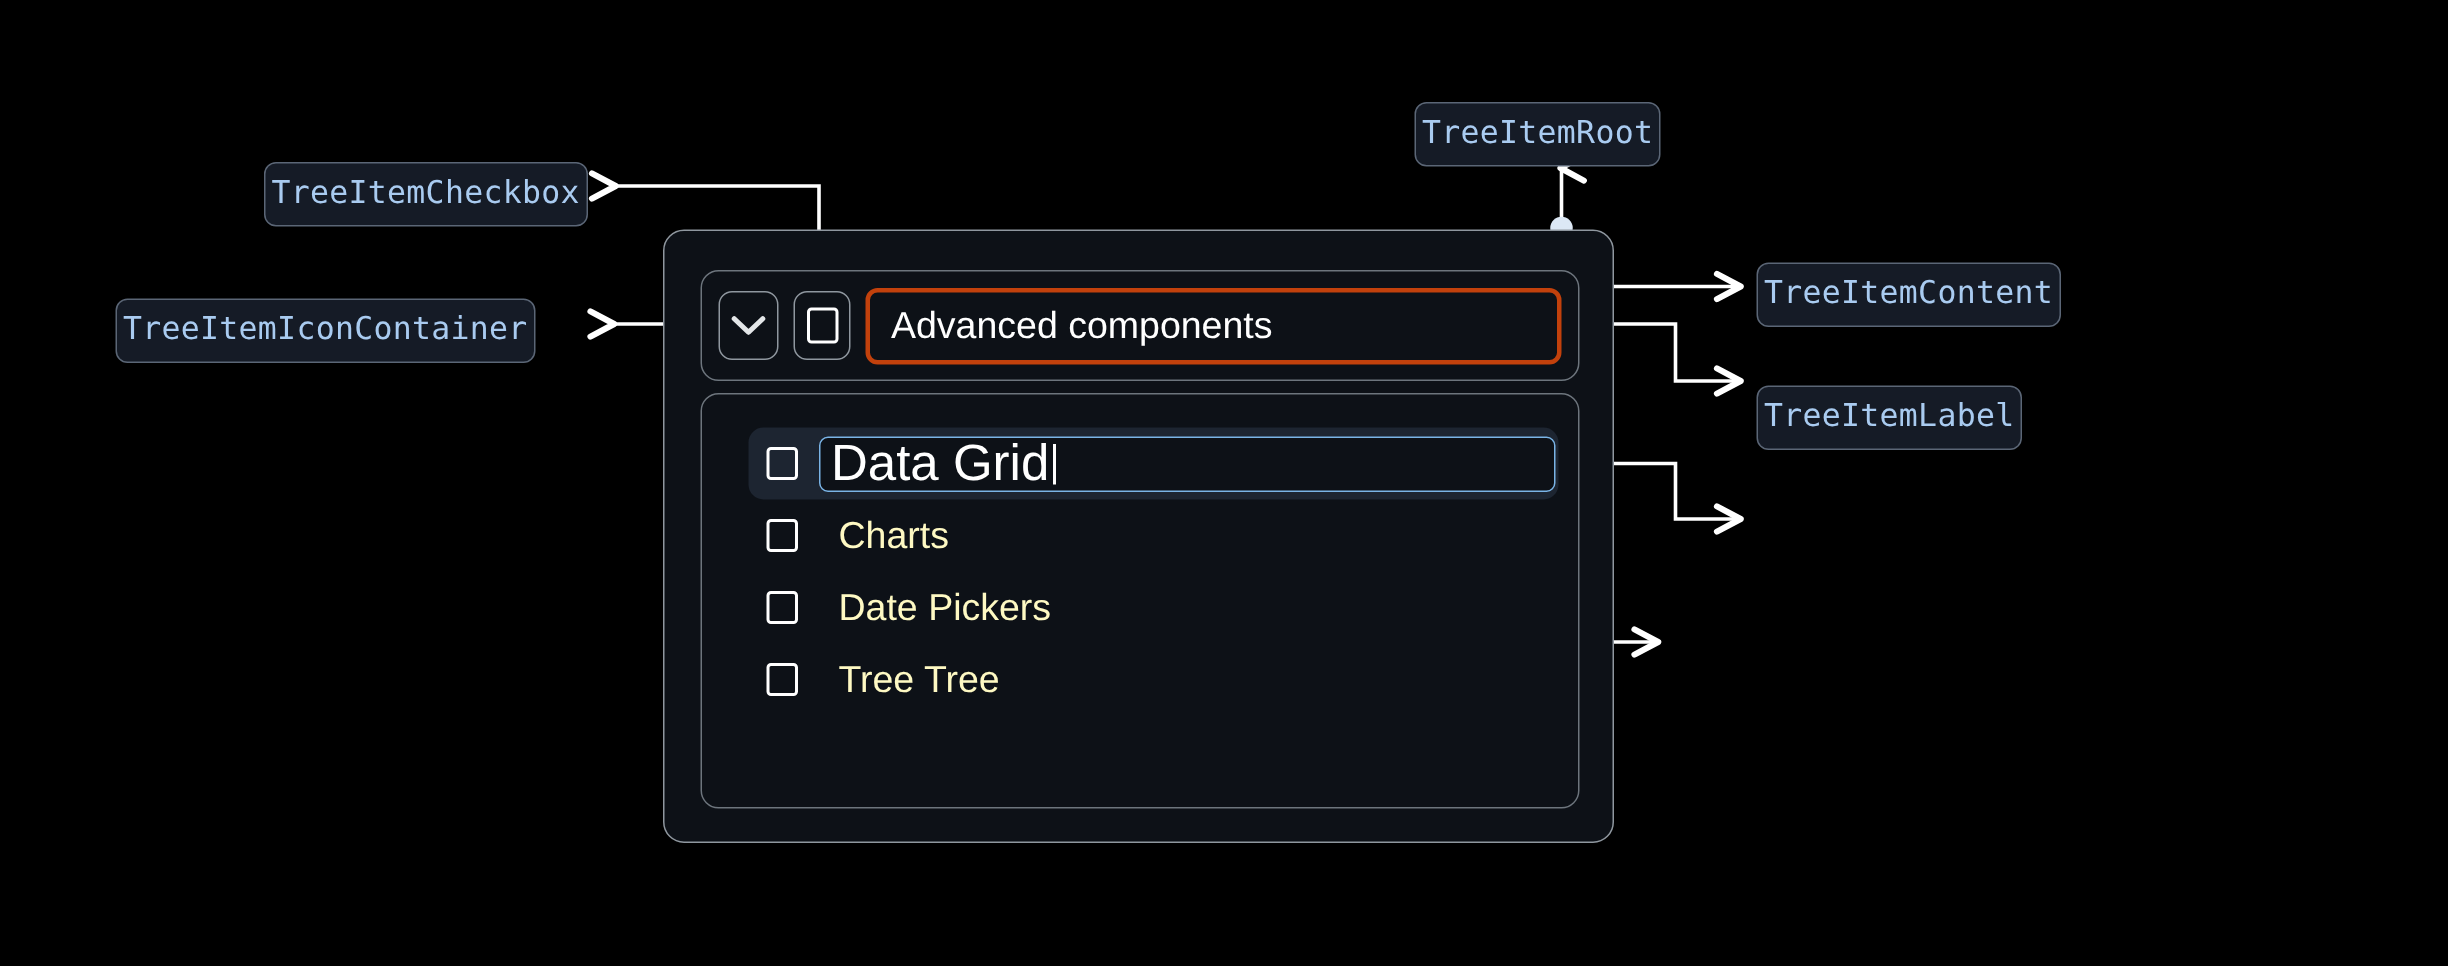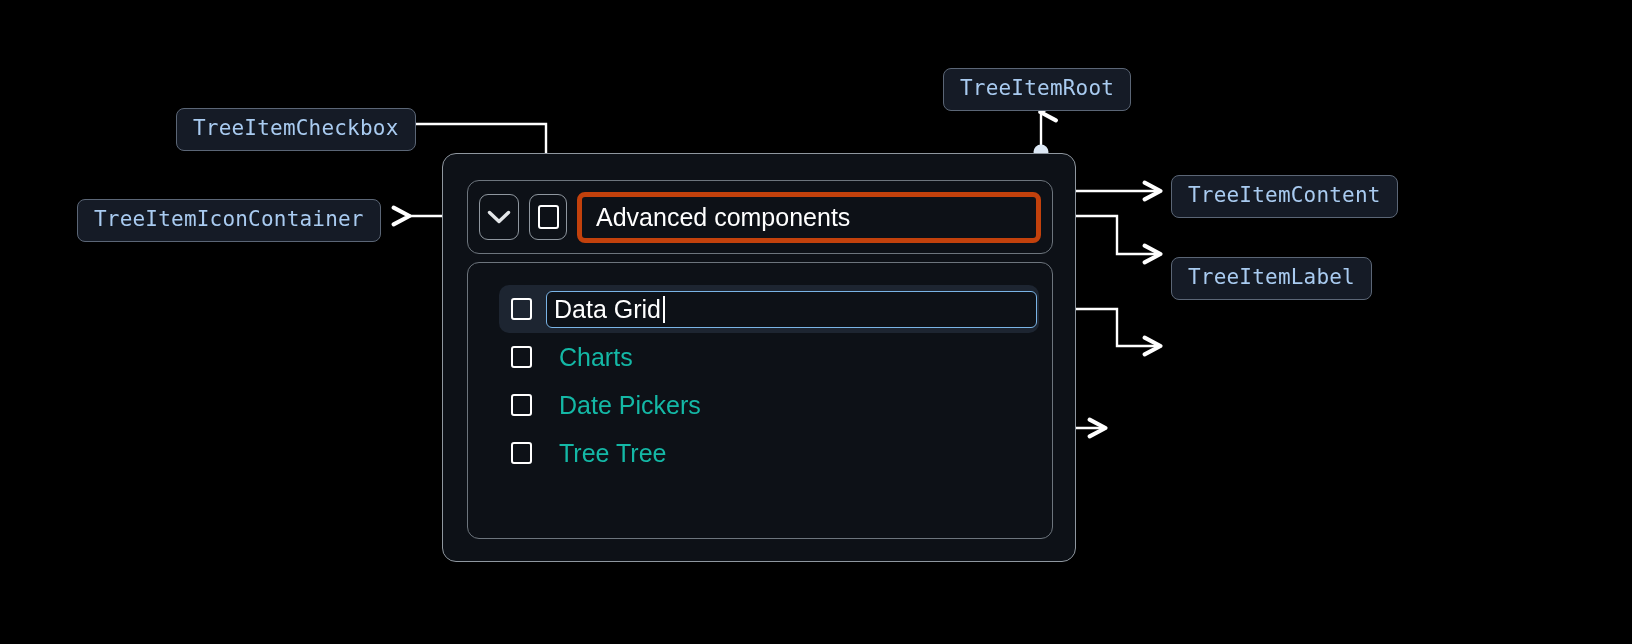--- a/index.html
+++ b/index.html
@@ -16,21 +16,21 @@
   .chip{
     position:absolute;
     background:#151b26;
     border:1px solid #5b6676;
     border-radius:8px;
     color:#a9cbf0;
     font-family:"DejaVu Sans Mono","Liberation Mono",monospace;
     font-size:21px;
     letter-spacing:.2px;
     line-height:1;
-    padding:9px 16px 11px;
+    padding:9px 4px 11px;
     white-space:nowrap;
     box-sizing:border-box;
   }
 
   
   #wires{position:absolute;left:0;top:0;width:1632px;height:644px;pointer-events:none;}
 
   
   .tree-root{
     position:absolute;
@@ -74,21 +74,21 @@
   .cb{
     width:21px;height:24px;
     border:2.6px solid #ffffff;
     border-radius:3px;
     box-sizing:border-box;
     background:transparent;
   }
   .tree-label{
     flex:1 1 auto;
     height:51px;
-    border:5px solid #c2410c;
+    border:3px solid #c2410c;
     border-radius:8px;
     box-sizing:border-box;
     display:flex;align-items:center;
     padding-left:14px;
     color:#ffffff;
     font-size:25px;
   }
 
   .tree-group{
     position:absolute;
@@ -116,39 +116,39 @@
   }
   .item-cb{
     width:21px;height:22px;
     border:2.6px solid #ffffff;
     border-radius:3px;
     box-sizing:border-box;
     flex:0 0 auto;
     margin-left:12px;
   }
   .item-label{
-    color:#14b8a6;
+    color:#fef9c3;
     font-size:25px;
     margin-left:27px;
     white-space:nowrap;
   }
   .item-input{
     flex:1 1 auto;
     margin-left:14px;
     margin-right:2px;
     height:37px;
     background:#0d1117;
     border:1.6px solid #7ab4e6;
     border-radius:6px;
     box-sizing:border-box;
     display:flex;
     align-items:center;
     padding-left:7px;
     color:#ffffff;
-    font-size:25px;
+    font-size:34px;
     position:relative;
   }
   .caret{
     display:inline-block;
     width:2px;height:27px;
     background:#ffffff;
     margin-left:2px;
   }
 </style>
 </head>

